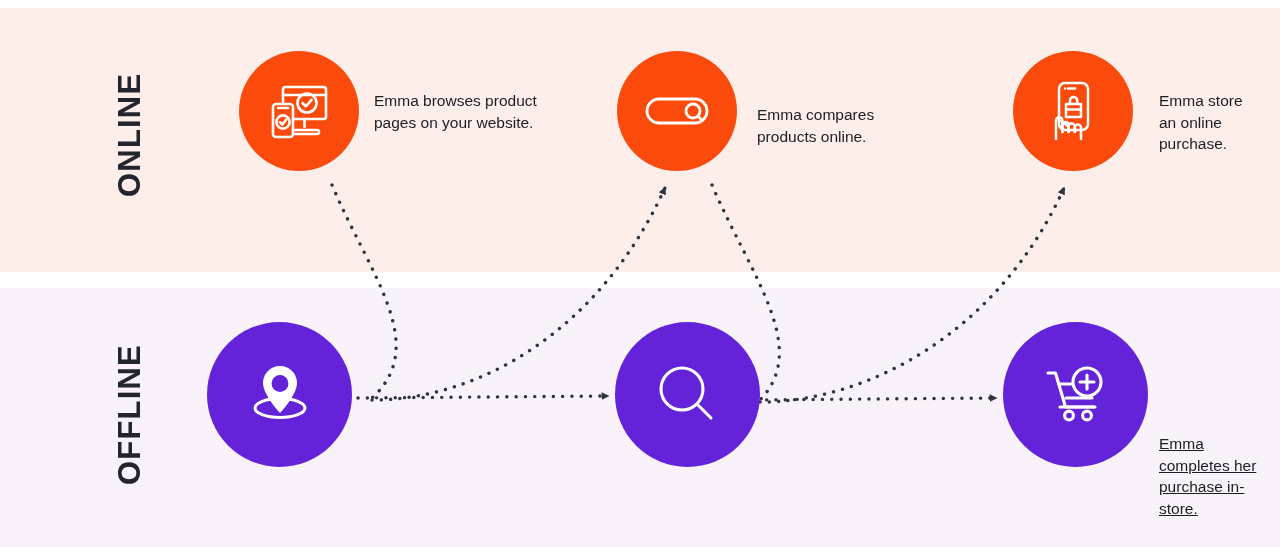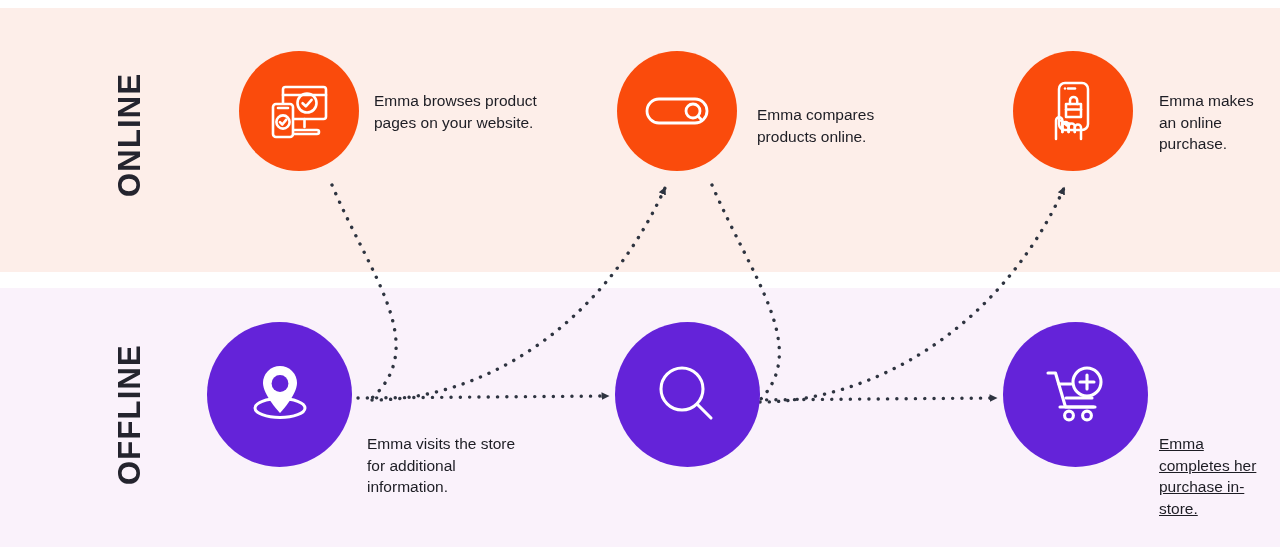--- a/index.html
+++ b/index.html
@@ -165,17 +165,16 @@
         <circle cx="34" cy="61.5" r="4.4"></circle>
         <circle cx="52" cy="61.5" r="4.4"></circle>
         <circle cx="52" cy="28" r="14"></circle>
         <path d="M52 21 v14 M45 28 h14"></path>
       </svg>
     </span>
   </div>
 
   <div class="caption c1">Emma browses product pages on your website.</div>
   <div class="caption c2">Emma compares products online.</div>
-  <div class="caption c3">Emma makes an online purchase.</div>
-  <div class="caption c4">Emma visits the store for additional information.</div>
+  <div class="caption c3">Emma store an online purchase.</div>
   <div class="caption c6">Emma completes her purchase in-store.</div>
 
 </div>
 
 </body></html>

